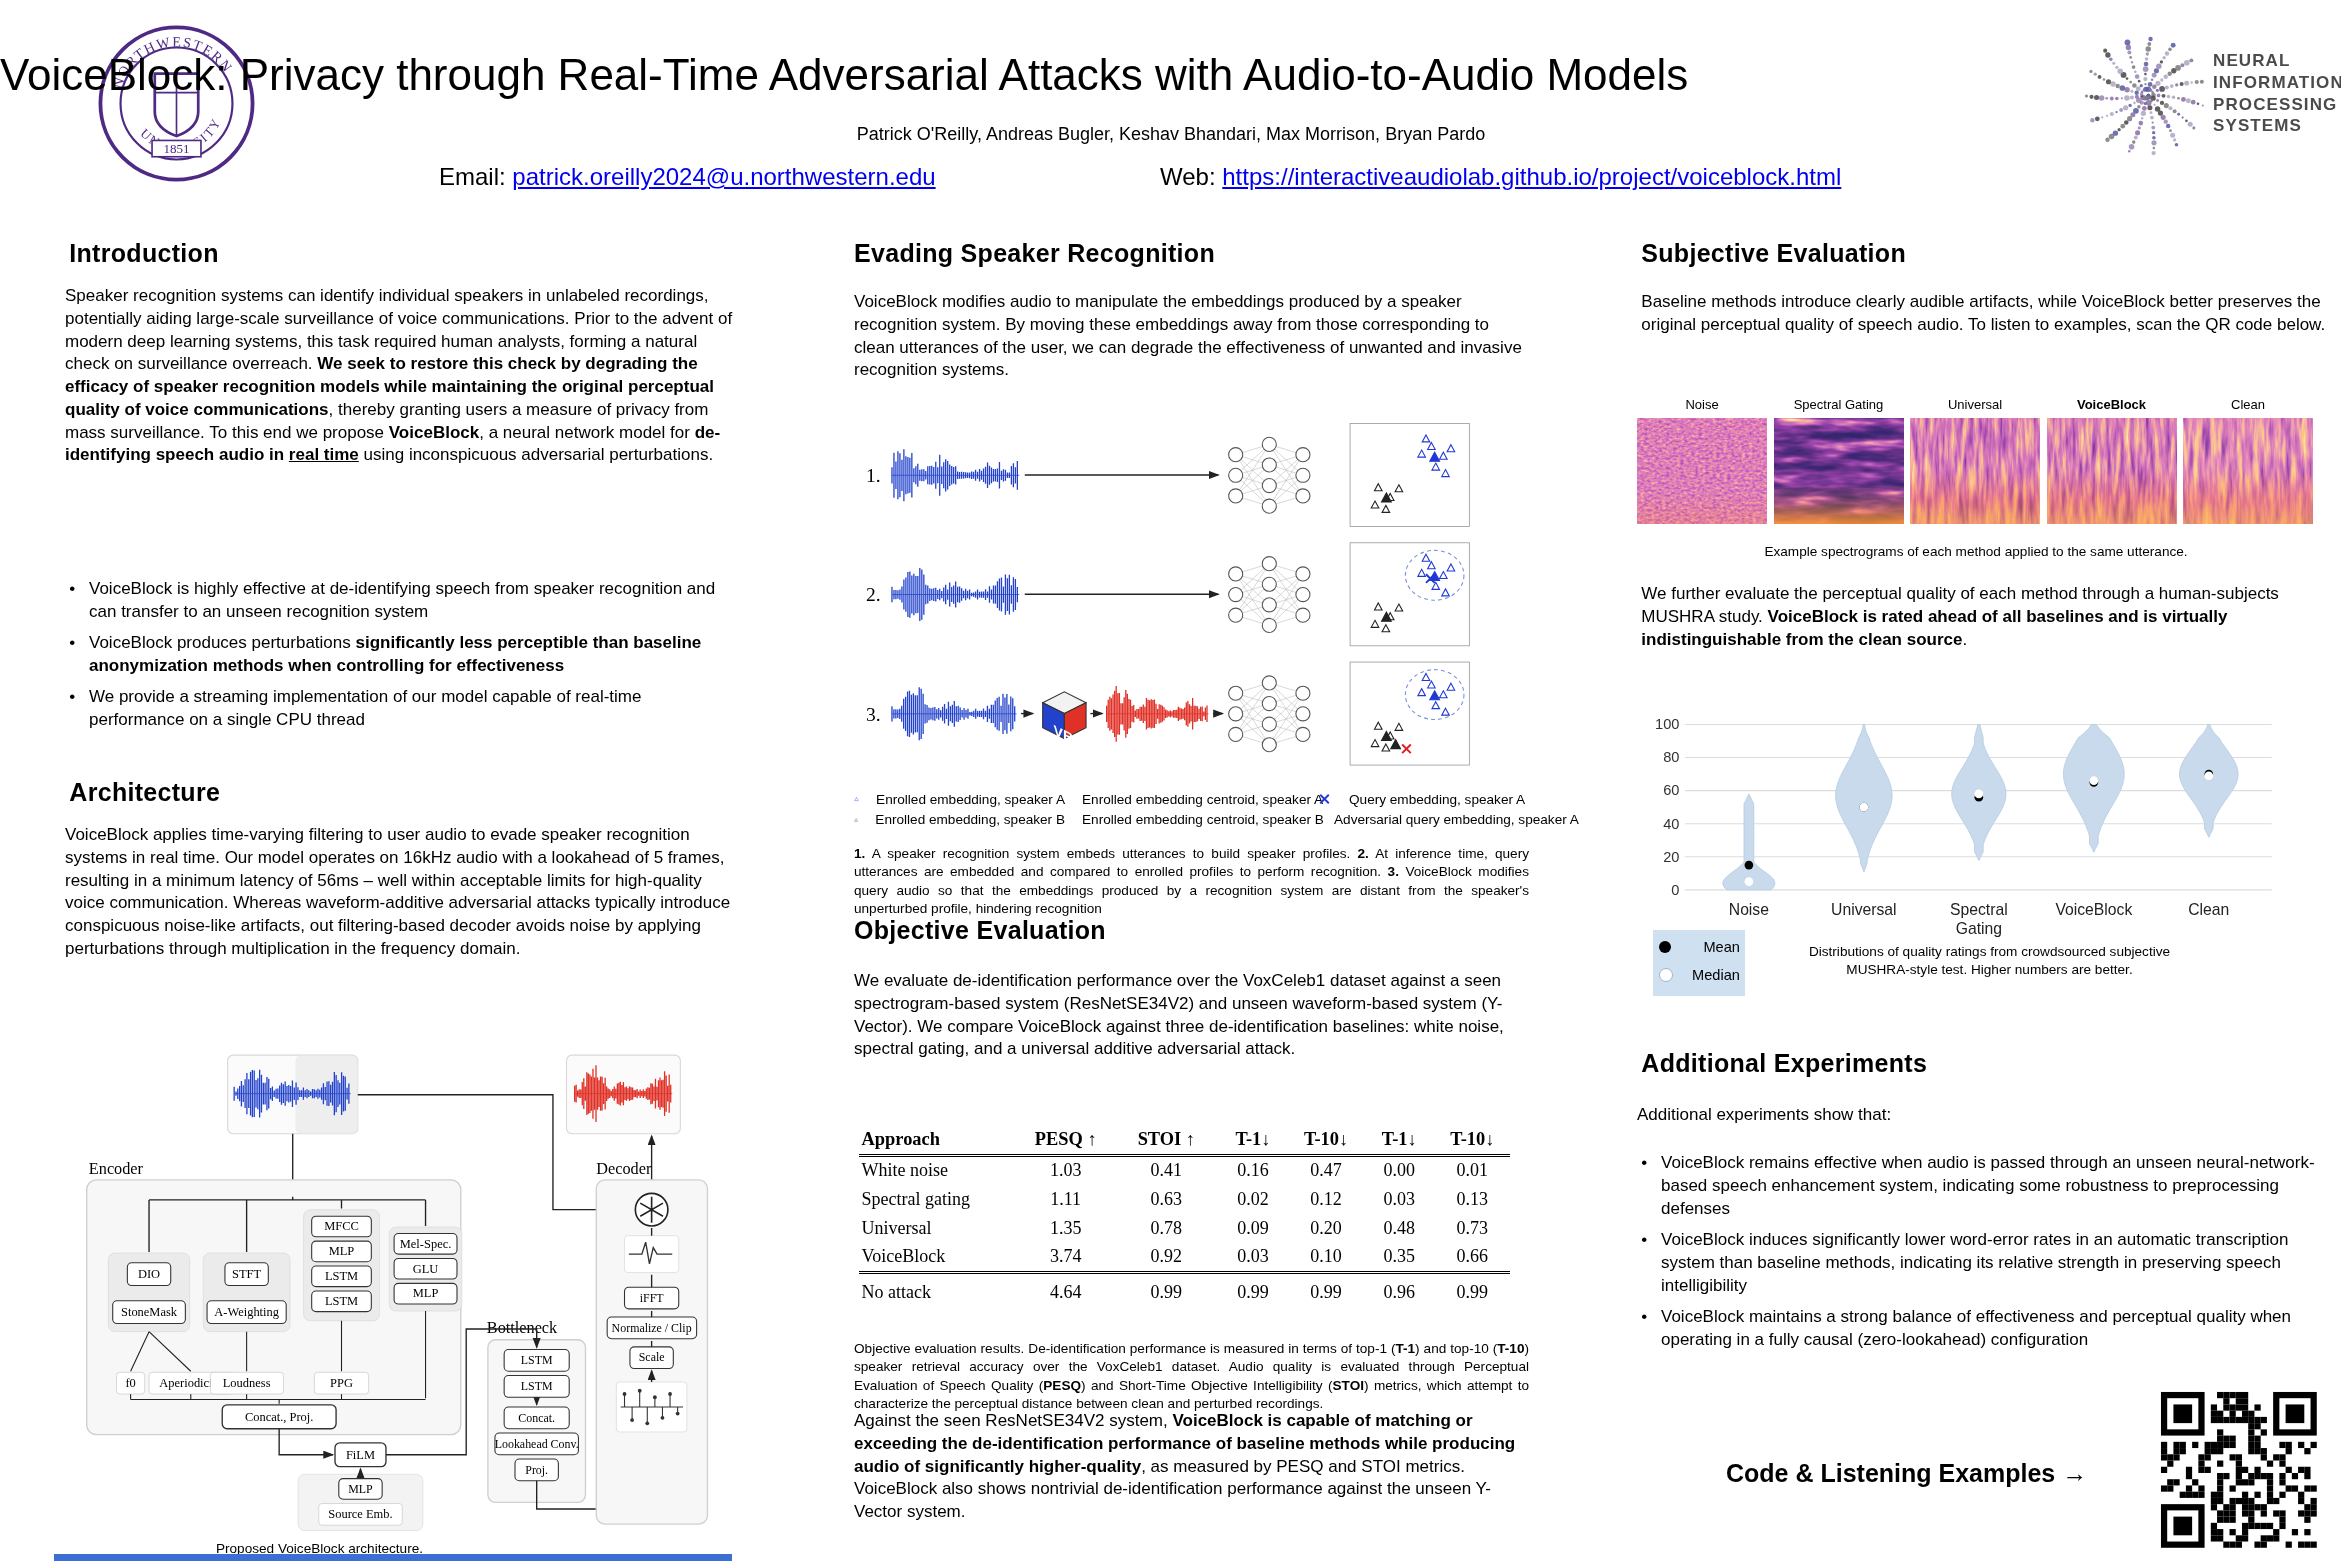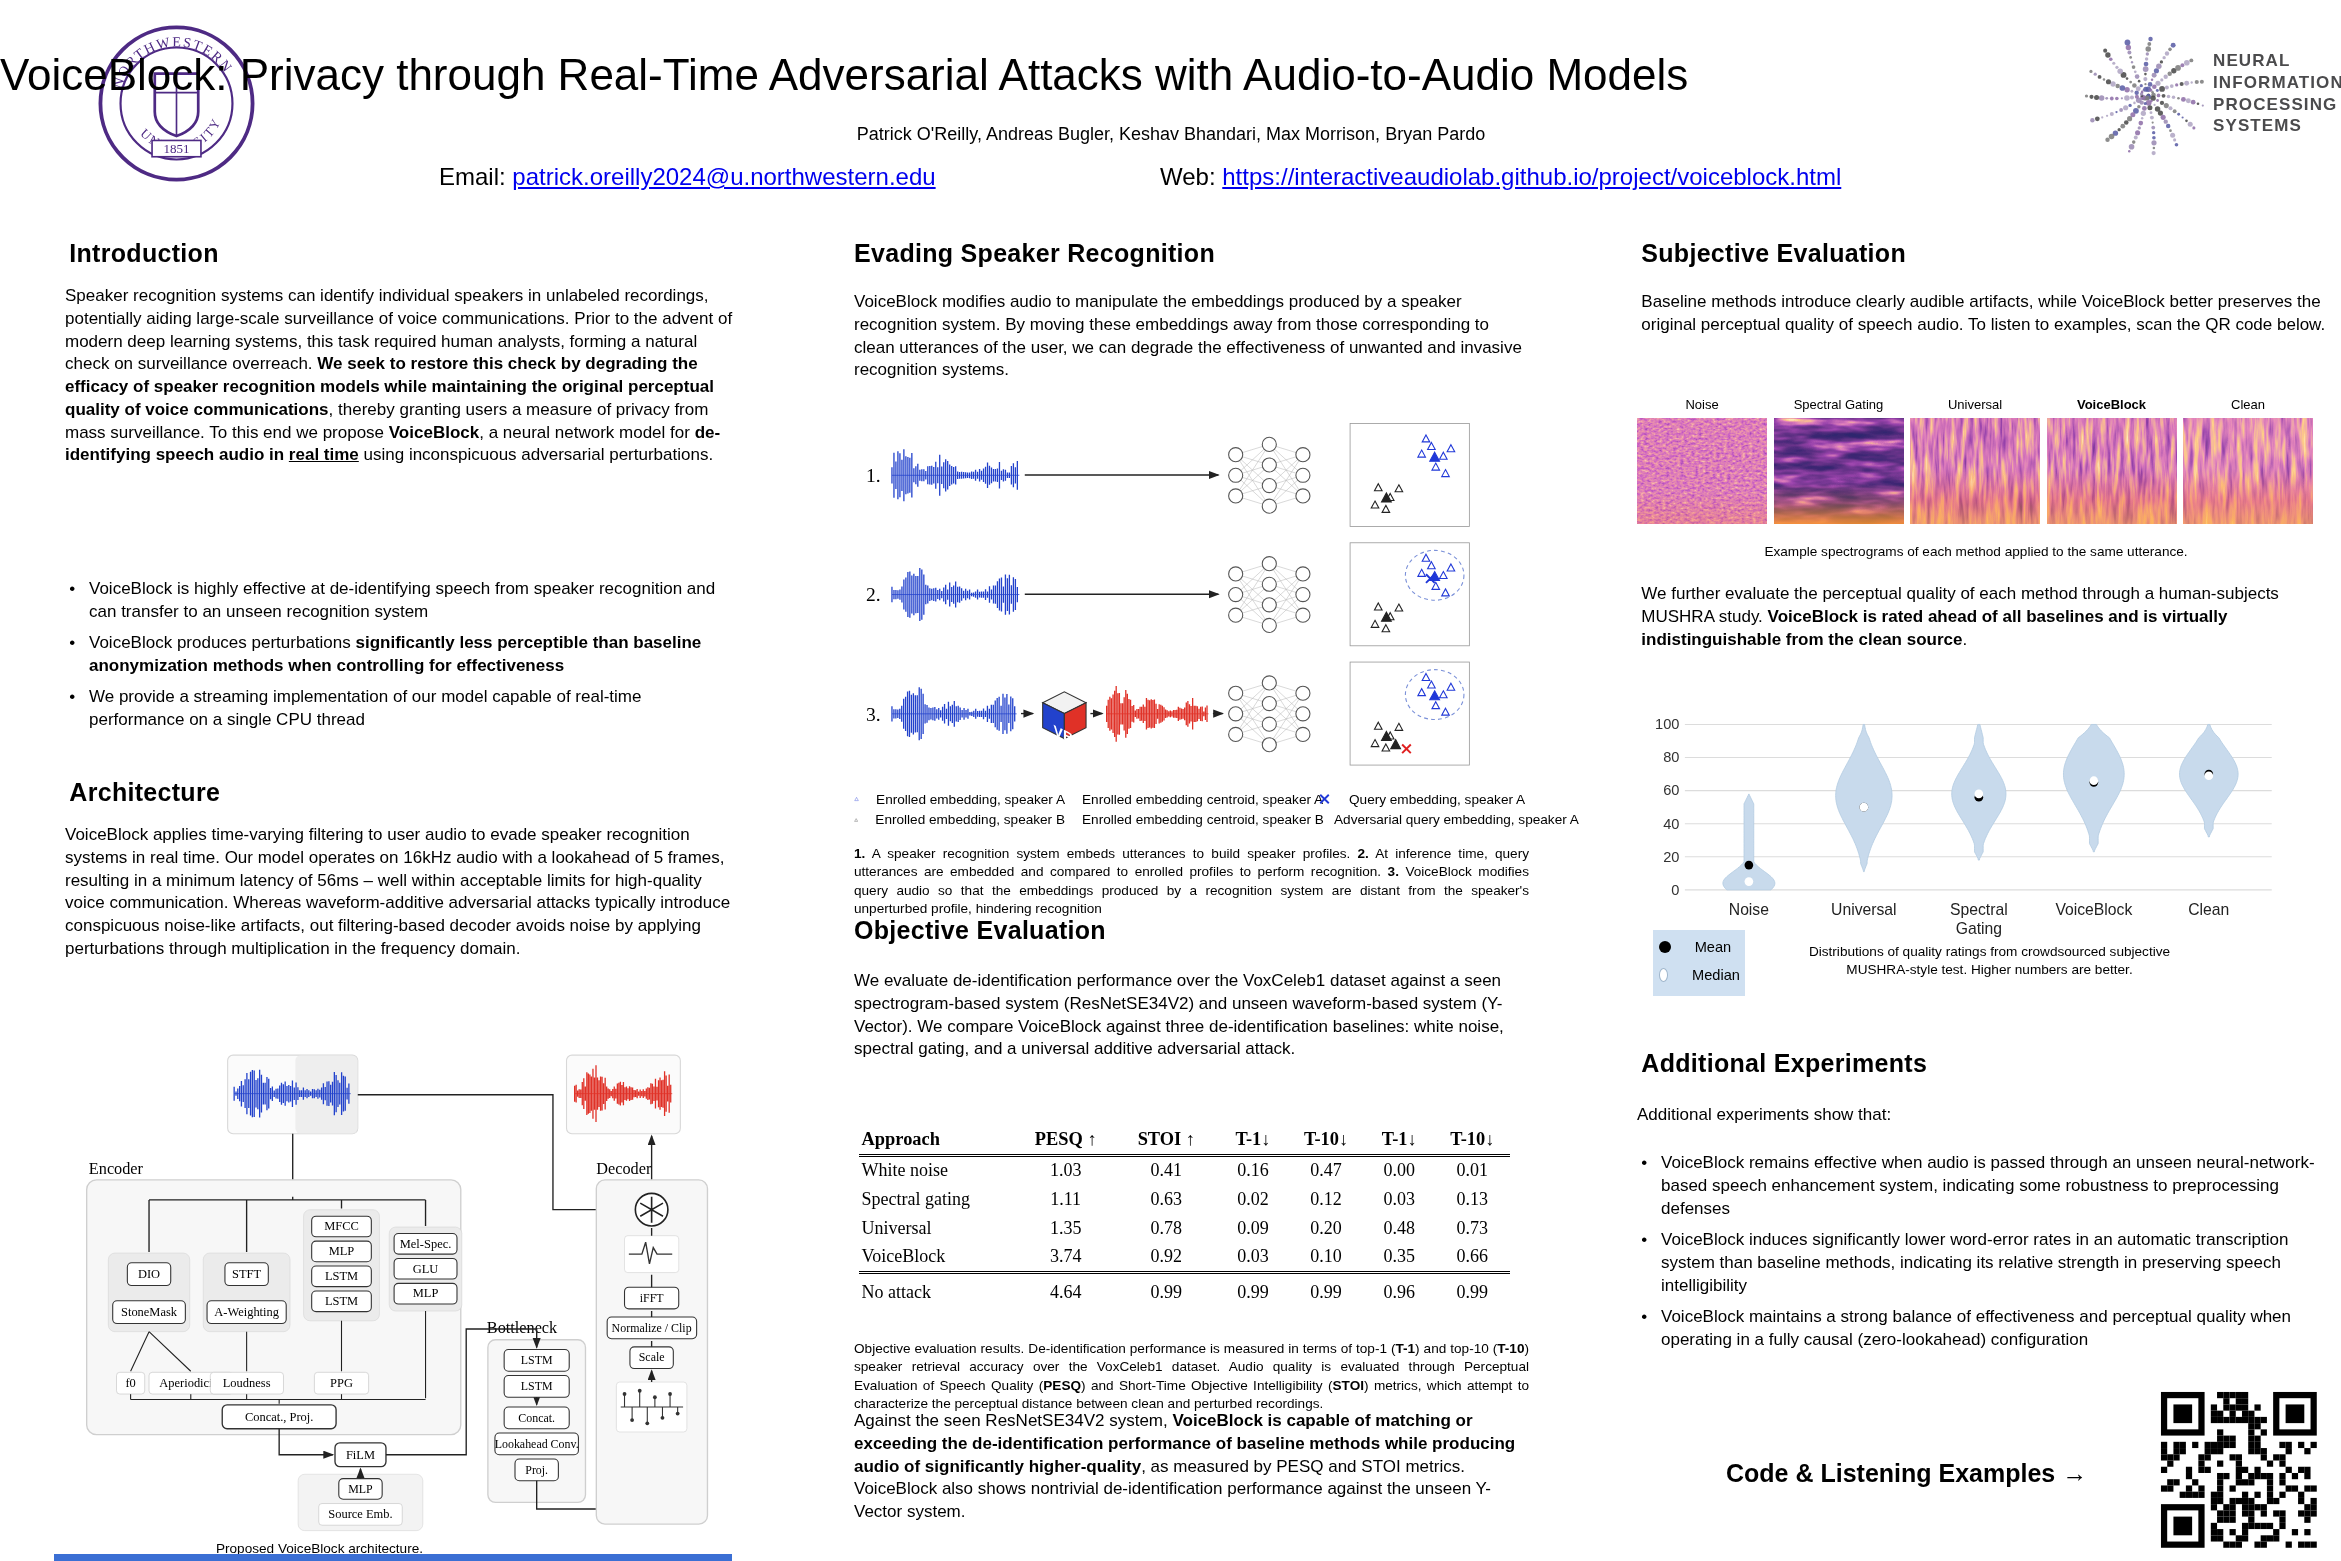--- a/index.html
+++ b/index.html
@@ -35,21 +35,21 @@
   .spect-row{display:flex;gap:6.5px;}
   .spect-lbl{width:130px;text-align:center;font-size:13px;}
   .spect-panel{width:130px;height:106px;position:relative;overflow:hidden;}
   .spect-panel svg{display:block;}
   .spect-overlay{position:absolute;left:0;top:0;right:0;bottom:0;}
   .ov-speech{background:linear-gradient(to top, rgba(252,166,54,.55) 0%, rgba(247,110,50,.35) 22%, rgba(0,0,0,0) 52%);}
   .ov-gate{background:linear-gradient(to top, rgba(250,150,40,.85) 0%, rgba(250,150,40,.25) 20%, rgba(0,0,0,0) 38%);}
   .ov-noise{background:linear-gradient(to top, rgba(250,140,60,.25) 0%, rgba(0,0,0,0) 30%);}
   
   #violin-legend{background:#cfe0f1;width:92px;height:66px;padding:3.3px 5.4px;box-sizing:border-box;}
-  .vleg-row{display:flex;align-items:center;gap:24px;height:28px;font-size:14.6px;}
+  .vleg-row{display:flex;align-items:center;gap:5px;height:28px;font-size:14.6px;justify-content:space-between;}
   .dot{width:12px;height:12px;border-radius:50%;display:inline-block;}
   .dot-mean{background:#000;}
   .dot-median{background:#fff;border:1.1px solid #9fb6cc;}
   
   #ev-legend{display:grid;grid-template-columns:211px 252px 211px;grid-auto-flow:column;grid-template-rows:20.6px 20.6px;font-size:13.6px;}
   .ev-item{display:flex;align-items:center;gap:17px;white-space:nowrap;}
   #code-line{font-size:25px;font-weight:bold;}
   .serif{font-family:"Liberation Serif",serif;}
 </style>
 </head>

